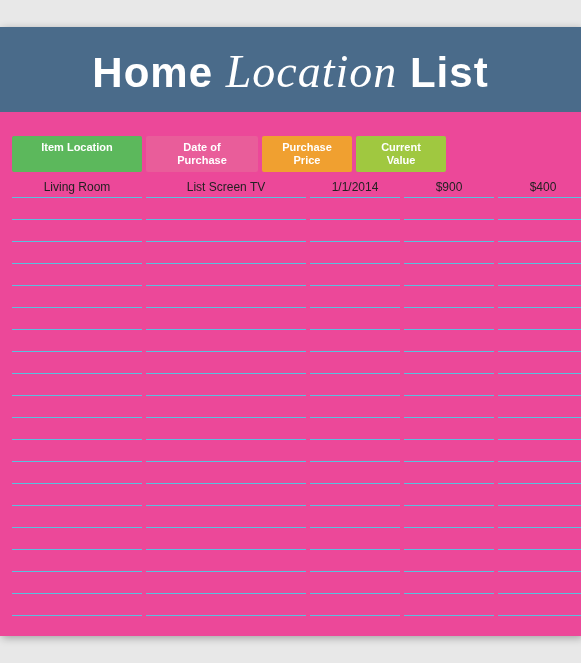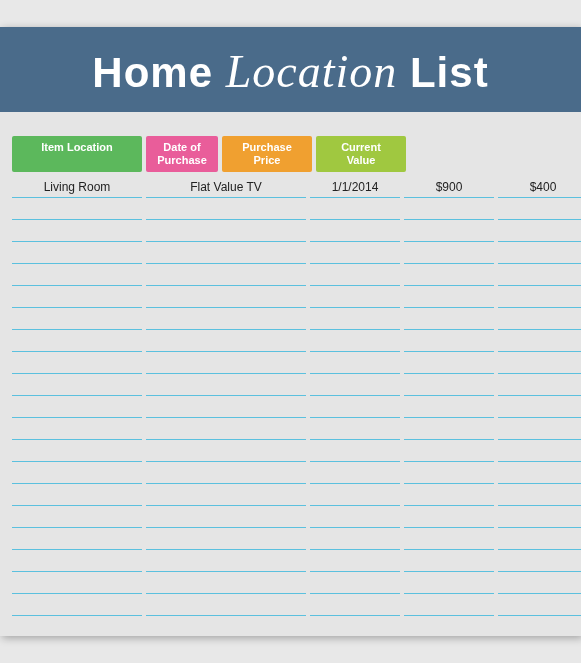--- a/index.html
+++ b/index.html
@@ -39,42 +39,42 @@
 
     .header-title .cursive {
       font-family: 'Brush Script MT', 'Comic Sans MS', cursive;
       font-weight: normal;
       font-style: italic;
       font-size: 46px;
     }
 
     .table-container {
       padding: 16px 12px 20px 12px;
-      background: #e5e5e5;
+      background: #ec4899;
     }
 
     .col-headers {
       display: flex;
       margin-top: 8px;
       gap: 4px;
     }
 
     .col-header {
       text-align: center;
       font-size: 11px;
       font-weight: bold;
       color: #fff;
       padding: 5px 4px;
       line-height: 1.2;
       border-radius: 2px;
     }
 
     .col-location { background: #5cb85c; width: 130px; flex-shrink: 0; }
     .col-description { background: #5bc0de; width: 160px; flex-shrink: 0; }
-    .col-date { background: #e95d9a; width: 72px; flex-shrink: 0; }
+    .col-date { background: #e95d9a; width: 112px; flex-shrink: 0; }
     .col-purchase { background: #f0a030; width: 90px; flex-shrink: 0; }
     .col-value { background: #a0c840; width: 90px; flex-shrink: 0; }
 
     .data-rows {
       margin-top: 4px;
     }
 
     .data-row {
       display: flex;
       gap: 4px;
@@ -115,21 +115,21 @@
     <div class="col-headers">
       <div class="col-header col-location">Item Location</div>
       <div class="col-header col-date">Date of<br>Purchase</div>
       <div class="col-header col-purchase">Purchase<br>Price</div>
       <div class="col-header col-value">Current<br>Value</div>
     </div>
 
     <div class="data-rows" id="data-rows">
     <div class="data-row first-row">
           <div class="data-cell">Living Room</div>
-          <div class="data-cell">Flat Value TV</div>
+          <div class="data-cell">List Screen TV</div>
           <div class="data-cell">1/1/2014</div>
           <div class="data-cell">$900</div>
           <div class="data-cell">$400</div>
         </div>
         <div class="data-row">
           <div class="data-cell"></div>
           <div class="data-cell"></div>
           <div class="data-cell"></div>
           <div class="data-cell"></div>
           <div class="data-cell"></div>

